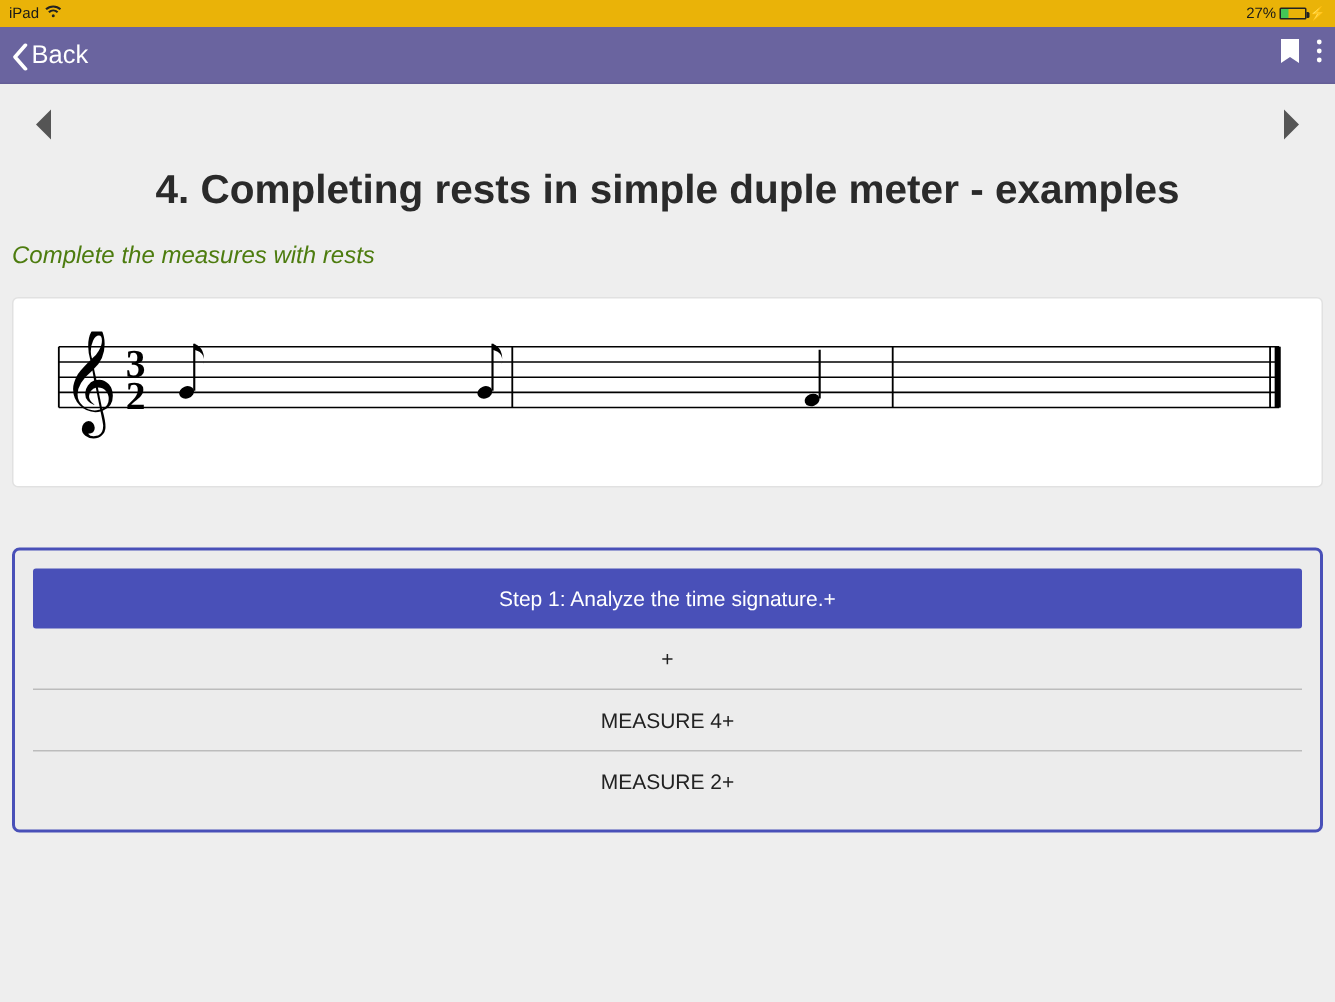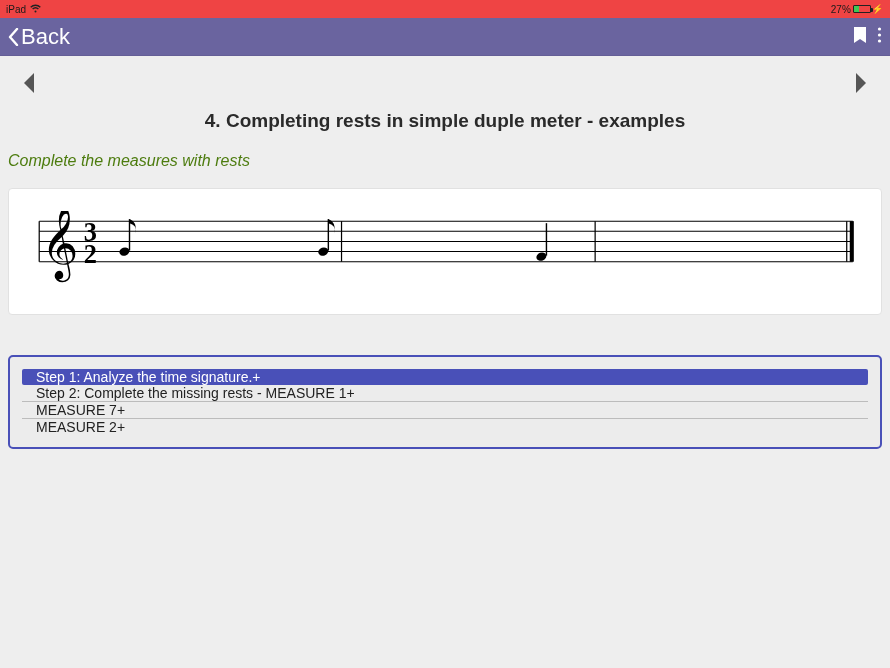--- a/index.html
+++ b/index.html
@@ -7,21 +7,21 @@
     font-family: -apple-system, BlinkMacSystemFont, "Segoe UI", Helvetica, Arial, sans-serif;
     background: #eeeeee;
     width: 890px;
     height: 668px;
     overflow: hidden;
     color: #222;
   }
   .status-bar {
     width: 100%;
     height: 18px;
-    background: #ef4444;
+    background: #eab308;
     display: flex;
     align-items: center;
     font-size: 10px;
     color: #1a1a1a;
     padding: 0 6px;
     position: relative;
   }
   .status-left { display: flex; align-items: center; gap: 4px; }
   .status-center { position: absolute; left: 50%; transform: translateX(-50%); font-weight: 700; margin-top: 26px; }
   .status-right { margin-left: auto; display: flex; align-items: center; gap: 2px; }
@@ -35,51 +35,51 @@
     width: 100%;
     height: 38px;
     background: #6a649f;
     display: flex;
     align-items: center;
     color: #fff;
     padding: 0 8px;
     position: relative;
     border-bottom: 1px solid rgba(0,0,0,0.05);
   }
-  .back-btn { display:flex; align-items:center; gap:2px; font-size:22px; cursor:pointer; }
+  .back-btn { display:flex; align-items:flex-end; gap:2px; font-size:17px; cursor:pointer; }
   .chevron-left { width:11px; height:18px; }
   .nav-title { position:absolute; left:50%; transform:translateX(-50%); font-size:17px; font-weight:400; }
   .nav-right { margin-left:auto; display:flex; align-items:center; gap:10px; }
   .bookmark-icon, .more-icon { cursor:pointer; }
   .content { padding: 0; }
   .arrow-row { display:flex; justify-content:space-between; align-items:center; padding: 16px 22px 4px 22px; }
   .nav-arrow { width:14px; height:22px; cursor:pointer; fill:#555; }
-  .page-heading { text-align:center; font-size:19px; font-weight:700; color:#2a2a2a; padding: 8px 10px 14px 10px; }
+  .page-heading { text-align:center; font-size:27px; font-weight:700; color:#2a2a2a; padding: 8px 10px 14px 10px; }
   .instruction { font-style: italic; font-size:16px; color:#4d7c0f; padding: 6px 8px 10px 8px; }
   .notation-card {
     margin: 8px 8px 14px 8px;
     background: #fff;
     border: 1px solid #e1e1e1;
     border-radius: 4px;
     padding: 22px 20px 22px 20px;
   }
   .notation-svg { width: 100%; height: auto; display:block; }
   .accordion-panel {
     margin: 40px 8px 8px 8px;
     border: 2px solid #4950b8;
     border-radius: 5px;
     background:#ececec;
     padding: 12px;
   }
   .acc-item {
     width:100%;
-    padding: 0 14px;
+    padding: 12px 14px;
     display:flex;
     align-items:center;
-    justify-content:flex-start;
+    justify-content:center;
     font-size:14px;
     cursor:pointer;
   }
   .acc-item.active {
     background: #4950b8;
     color:#fff;
     border-radius:2px;
   }
   .acc-item.plain {
     background: transparent;
@@ -195,25 +195,24 @@
 
     </svg>
   </div>
 
   <div class="accordion-panel">
     <div class="acc-item active">
       <span>Step 1: Analyze the time signature.</span>
       <span class="acc-plus">+</span>
     </div>
     <div class="acc-item plain">
-      <span>Step 2: Complete the missing rests - MEASURE 1</span>
       <span class="acc-plus">+</span>
     </div>
     <div class="acc-item plain">
-      <span>MEASURE 7</span>
+      <span>MEASURE 4</span>
       <span class="acc-plus">+</span>
     </div>
     <div class="acc-item plain">
       <span>MEASURE 2</span>
       <span class="acc-plus">+</span>
     </div>
   </div>
 </div>
 
 </body></html>

